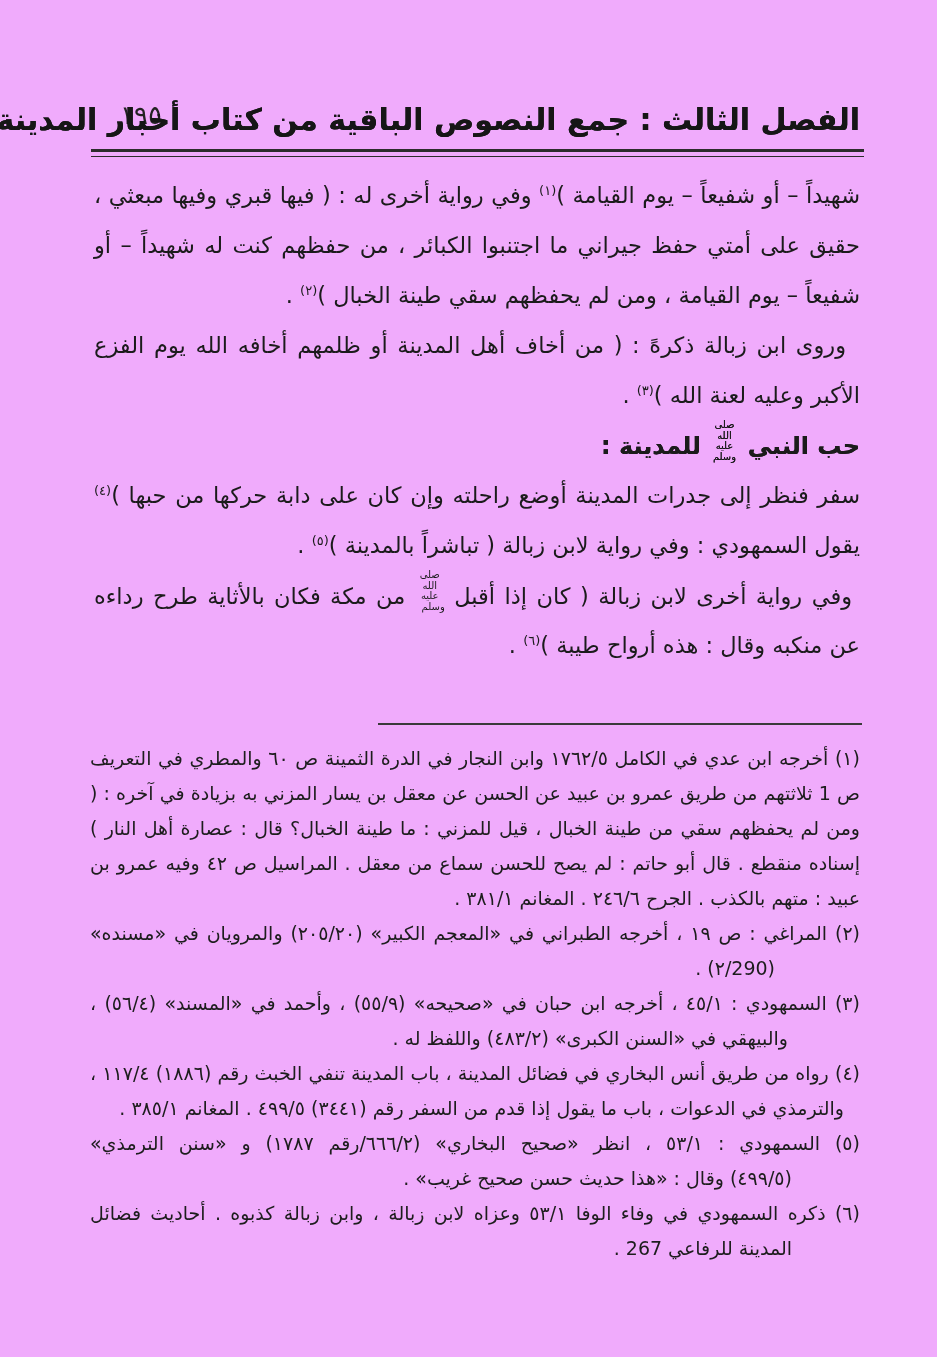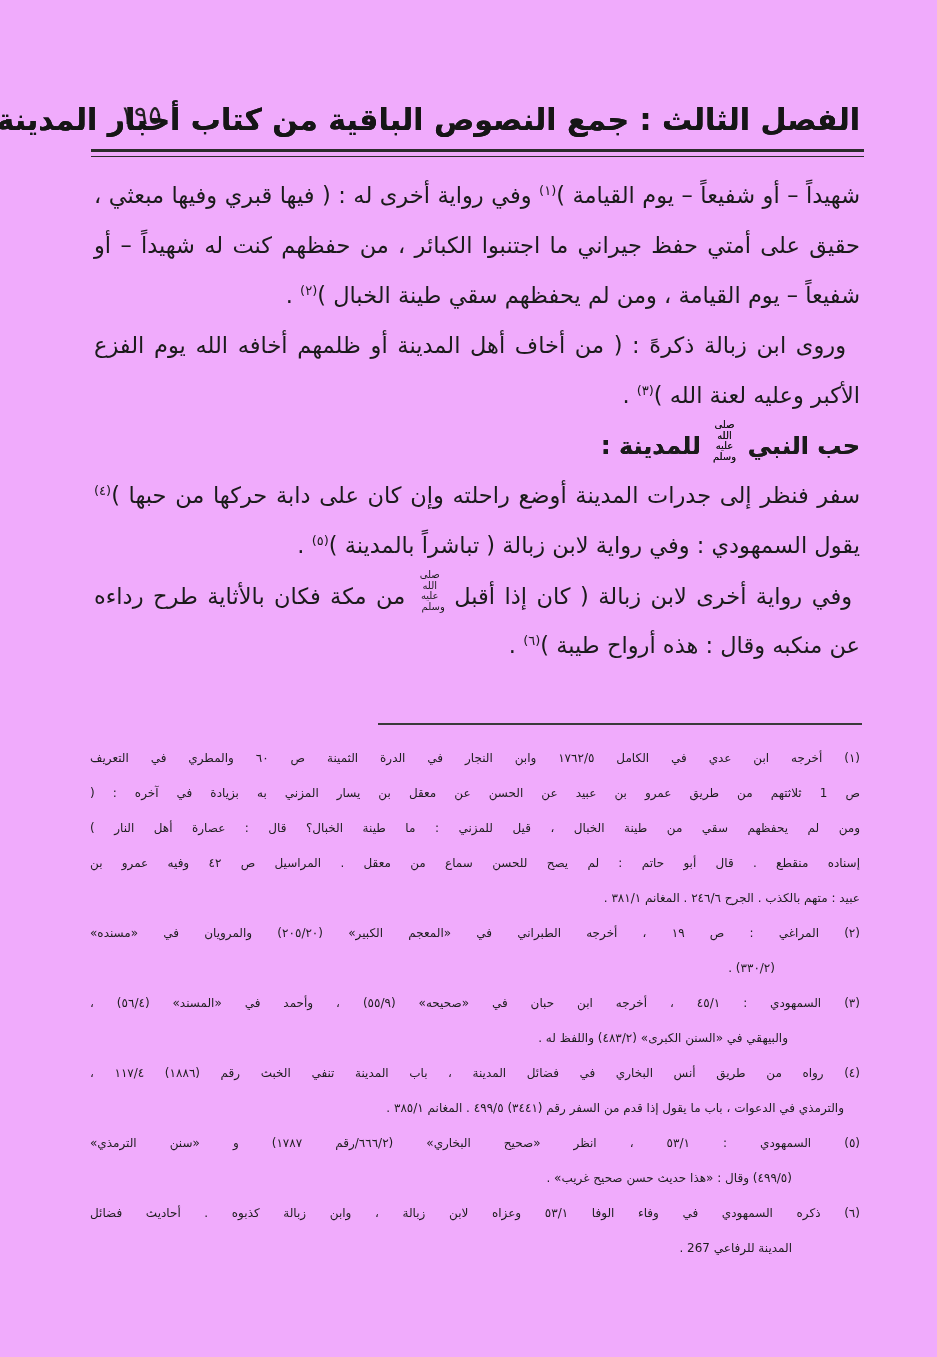--- a/index.html
+++ b/index.html
@@ -44,21 +44,21 @@
     font-size:10px;line-height:1.05;
     text-align:center;vertical-align:-6px;
     white-space:normal;font-weight:normal;
     color:#1b1b1b;
   }
   
   .fnrule{position:absolute;top:723px;right:75px;width:484px;border-top:2px solid #3a3a3a;}
   .footnotes{position:absolute;top:741px;right:77px;width:770px;direction:rtl;}
   .fline{
     height:35px;line-height:35px;
-    font-size:12px;
+    font-size:19px;
     text-align:right;white-space:nowrap;
     color:#1d1d1d;
   }
   .fline.j{white-space:normal;text-align:justify;text-align-last:justify;}
 </style>
 </head>
 <body>
 
 <div class="page">
 
@@ -99,21 +99,21 @@
   <div class="footnotes" id="footnotes">
       <div>
         <div class="fline j">(١) أخرجه ابن عدي في الكامل ١٧٦٢/٥ وابن النجار في الدرة الثمينة ص ٦٠ والمطري في التعريف</div>
         <div class="fline j">ص 1 ثلاثتهم من طريق عمرو بن عبيد عن الحسن عن معقل بن يسار المزني به بزيادة في آخره : (</div>
         <div class="fline j">ومن لم يحفظهم سقي من طينة الخبال ، قيل للمزني : ما طينة الخبال؟ قال : عصارة أهل النار )</div>
         <div class="fline j">إسناده منقطع . قال أبو حاتم : لم يصح للحسن سماع من معقل . المراسيل ص ٤٢ وفيه عمرو بن</div>
         <div class="fline">عبيد : متهم بالكذب . الجرح ٢٤٦/٦ . المغانم ٣٨١/١ .</div>
       </div>
       <div>
         <div class="fline j">(٢) المراغي : ص ١٩ ، أخرجه الطبراني في «المعجم الكبير» (٢٠٥/٢٠) والمرويان في «مسنده»</div>
-        <div class="fline" style="padding-right: 85px;">(٣٣٠/٢) .</div>
+        <div class="fline" style="padding-right: 85px;">(290/٢) .</div>
       </div>
       <div>
         <div class="fline j">(٣) السمهودي : ٤٥/١ ، أخرجه ابن حبان في «صحيحه» (٥٥/٩) ، وأحمد في «المسند» (٥٦/٤) ،</div>
         <div class="fline" style="padding-right: 72px;">والبيهقي في «السنن الكبرى» (٤٨٣/٢) واللفظ له .</div>
       </div>
       <div>
         <div class="fline j">(٤) رواه من طريق أنس البخاري في فضائل المدينة ، باب المدينة تنفي الخبث رقم (١٨٨٦) ١١٧/٤ ،</div>
         <div class="fline" style="padding-right: 16px;">والترمذي في الدعوات ، باب ما يقول إذا قدم من السفر رقم (٣٤٤١) ٤٩٩/٥ . المغانم ٣٨٥/١ .</div>
       </div>
       <div>

